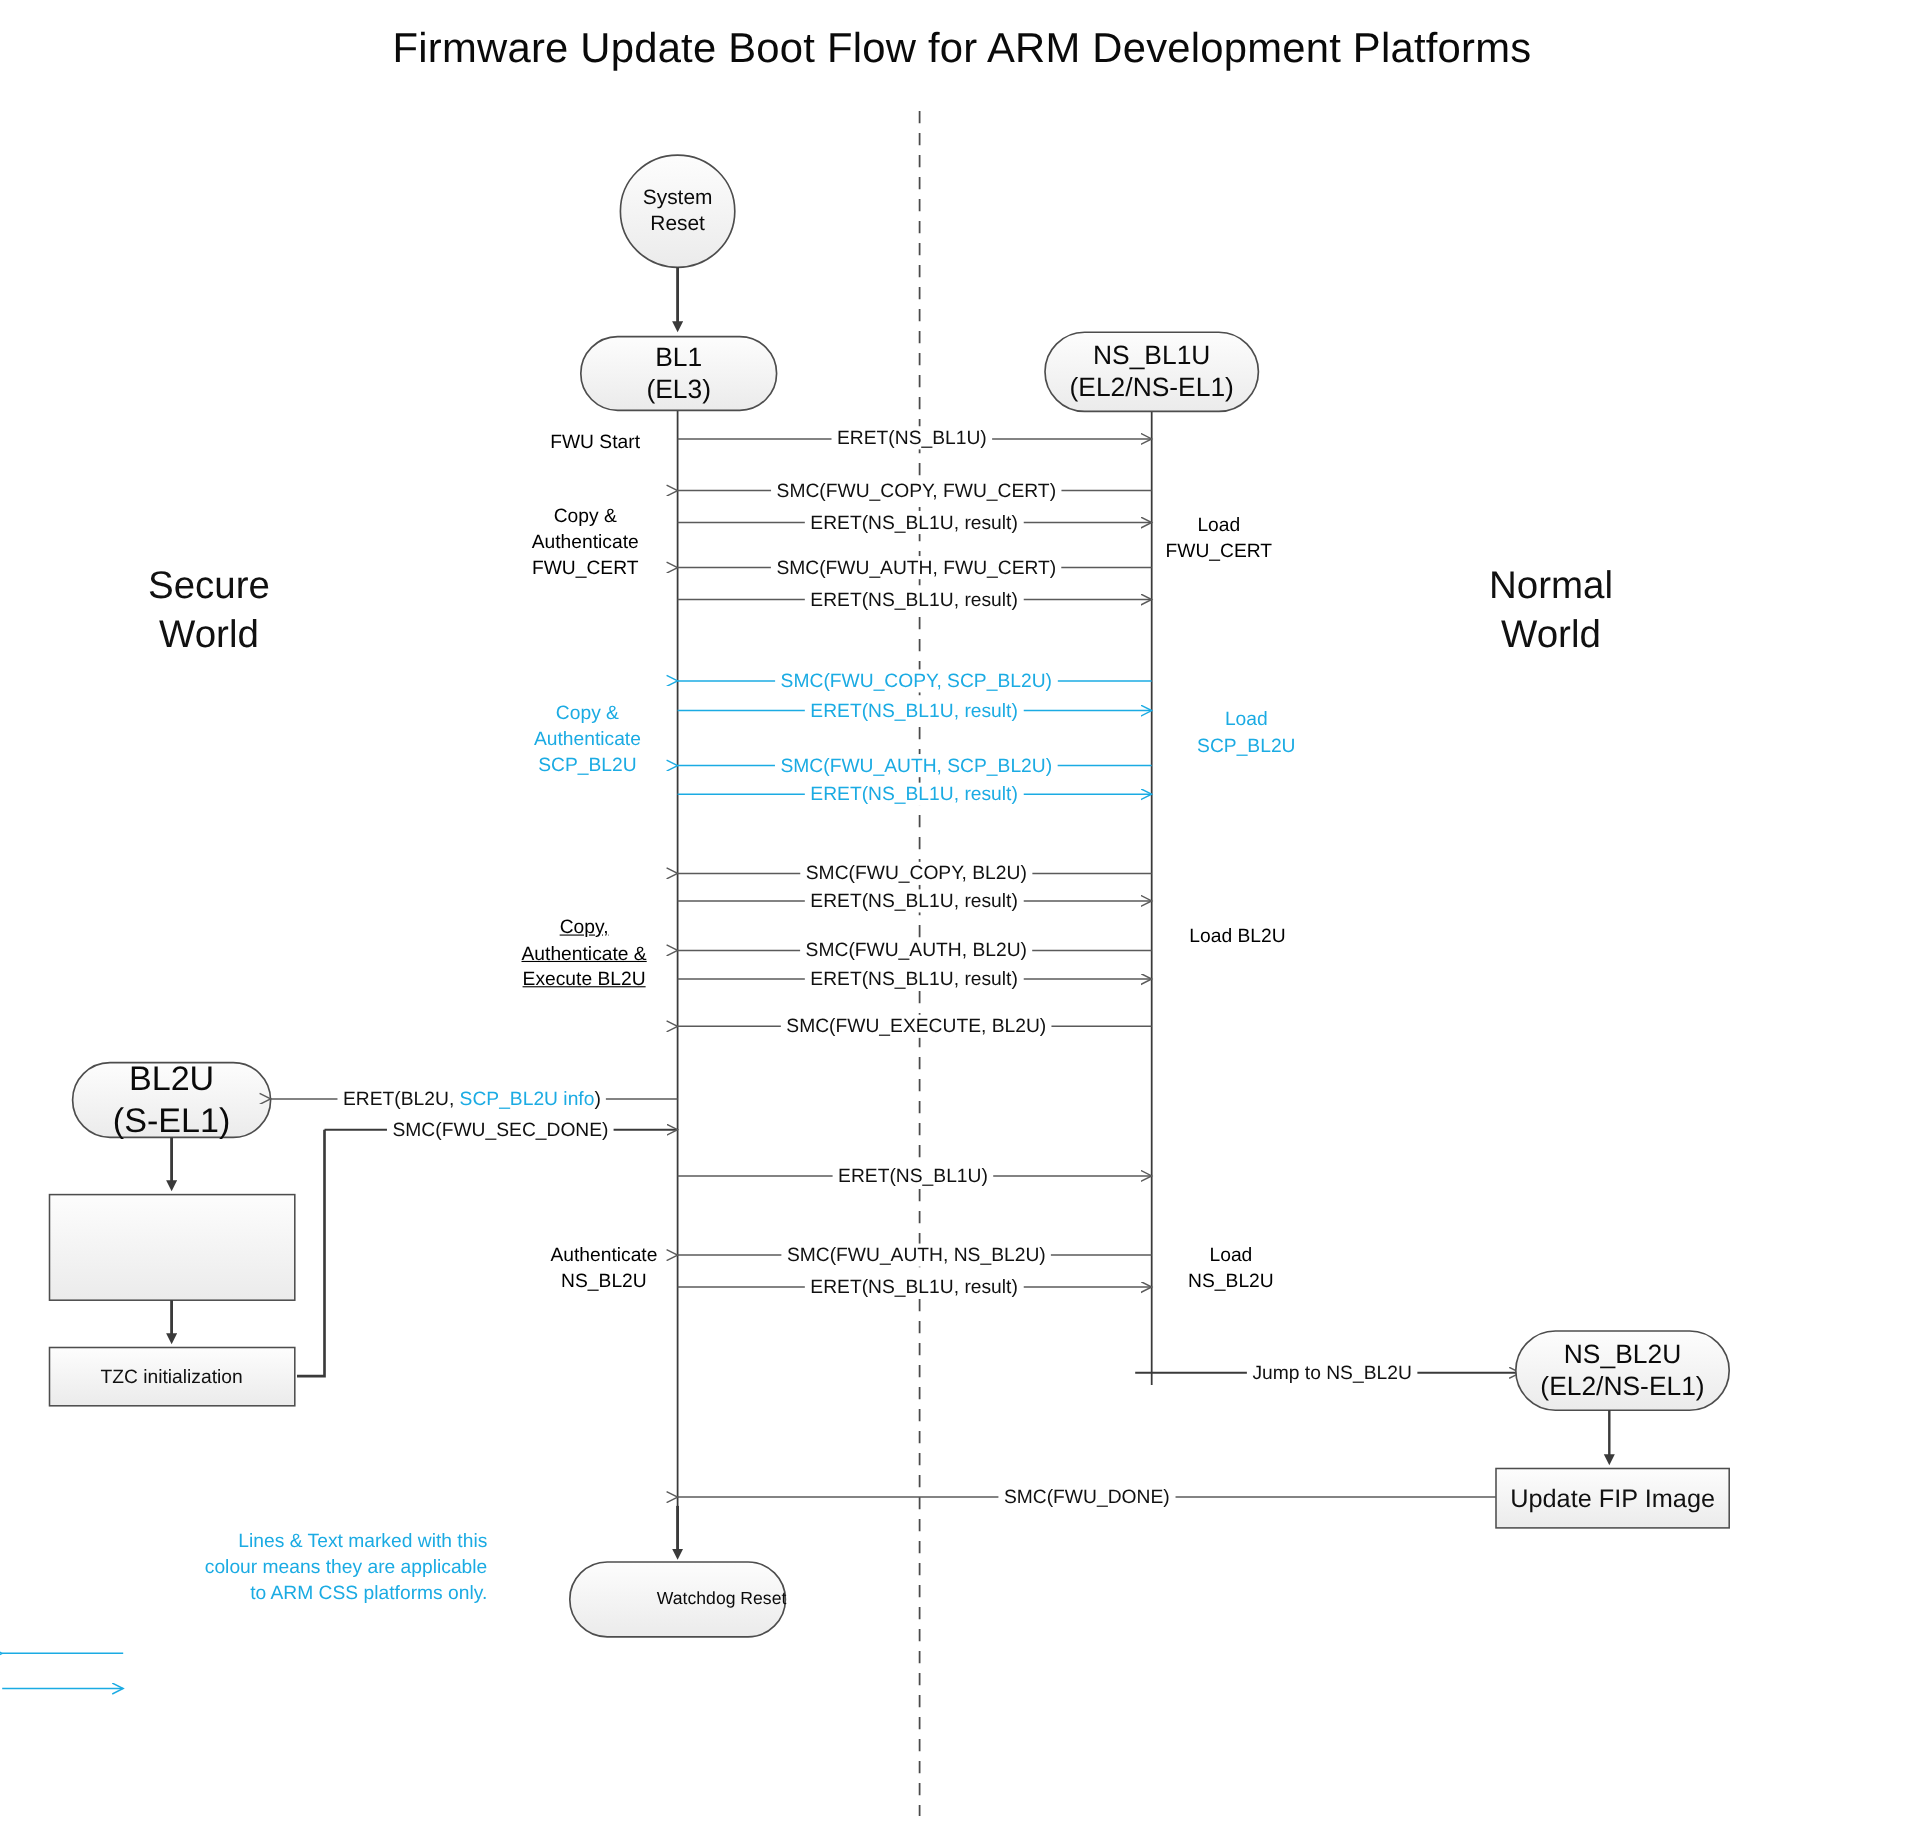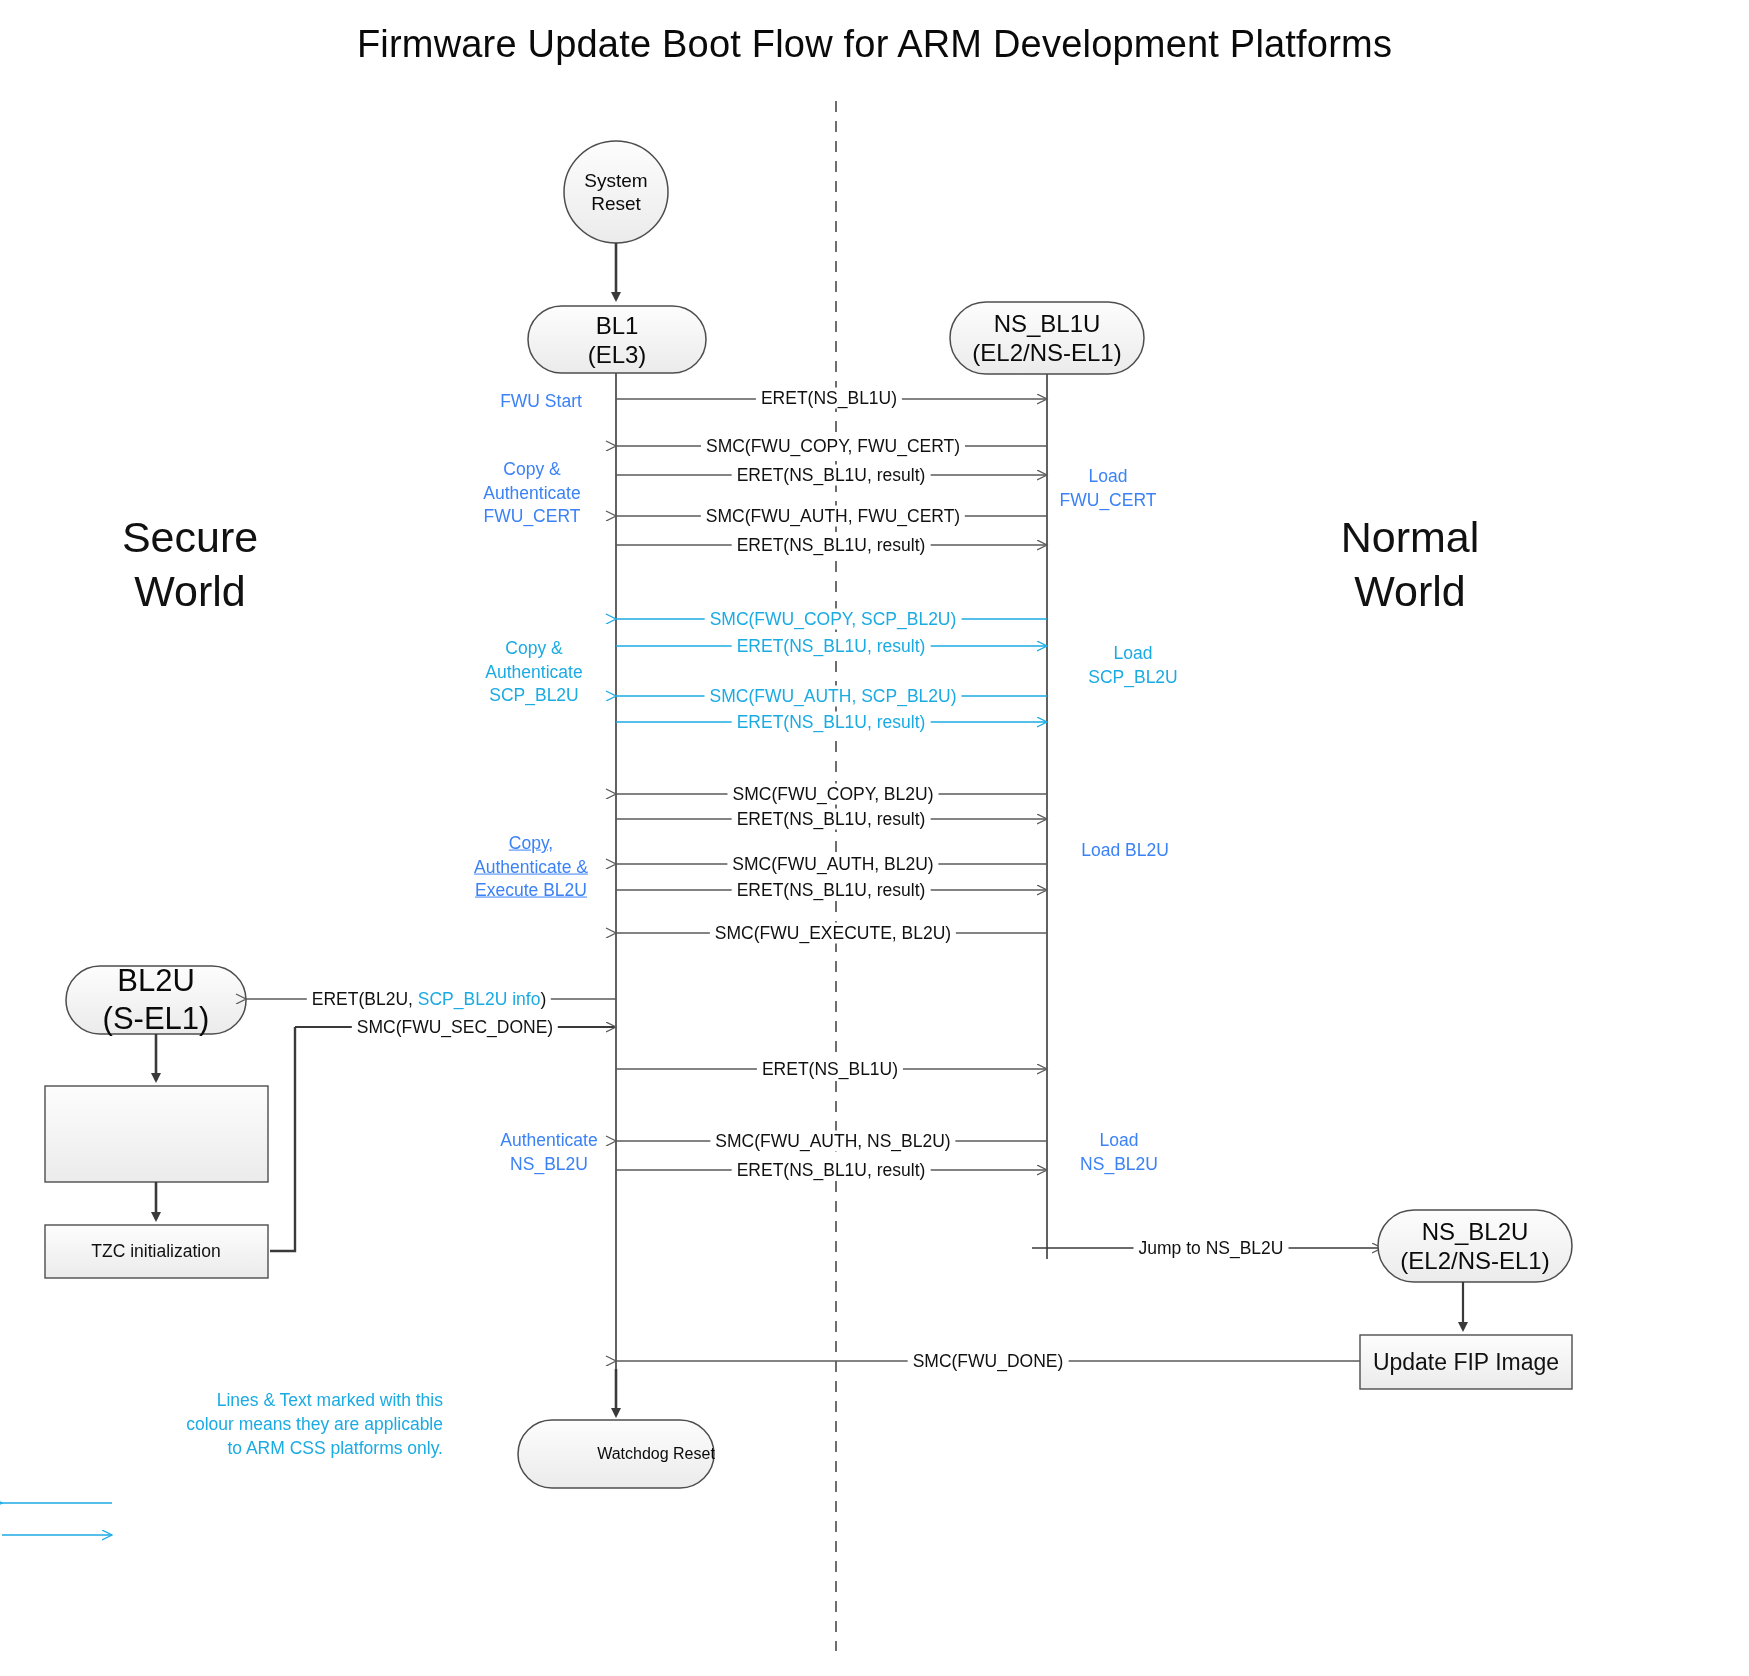--- a/index.html
+++ b/index.html
@@ -2,25 +2,25 @@
 <html><head>
 <meta charset="utf-8">
 <style>
   html,body{margin:0;padding:0;background:#ffffff;}
   body{width:1749px;height:1676px;position:relative;
        font-family:"Liberation Sans","DejaVu Sans",sans-serif;color:#000;}
   #stage{position:absolute;left:0;top:11px;width:1749px;height:1676px;overflow:hidden;}
   svg#canvas{position:absolute;left:0;top:0;width:1749px;height:1676px;}
   .ttl{position:absolute;left:0;top:12px;width:1749px;text-align:center;
        font-size:38px;font-weight:400;letter-spacing:.2px;color:#0a0a0a;}
-  .worldlbl{position:absolute;text-align:center;font-size:43px;line-height:1.25;color:#111;}
+  .worldlbl{position:absolute;text-align:center;font-size:35px;line-height:1.25;color:#111;}
   .msg{position:absolute;font-size:17.5px;white-space:nowrap;color:#111;
        background:#fff;padding:0 5px;transform:translate(-50%,-50%);}
   .msg.cy{color:#1BABE3;}
-  .side{position:absolute;font-size:17.5px;line-height:1.35;text-align:center;color:#3b82f6;
+  .side{position:absolute;font-size:17.5px;line-height:1.35;text-align:center;color:#000000;
         transform:translate(-50%,-50%);white-space:nowrap;}
   .side.cy{color:#1BABE3;}
   .nodetxt{position:absolute;text-align:center;line-height:1.22;
            transform:translate(-50%,-50%);white-space:nowrap;color:#0a0a0a;}
   .boxtxt{position:absolute;text-align:center;line-height:1.33;
           transform:translate(-50%,-50%);color:#1BABE3;font-size:17.5px;}
   .boxtxt.dk{color:#111;}
   .legend{position:absolute;font-size:17.5px;line-height:1.38;text-align:right;color:#1BABE3;
           transform:translate(-100%,0);white-space:nowrap;}
   .mixed .cyi{color:#1BABE3;}

